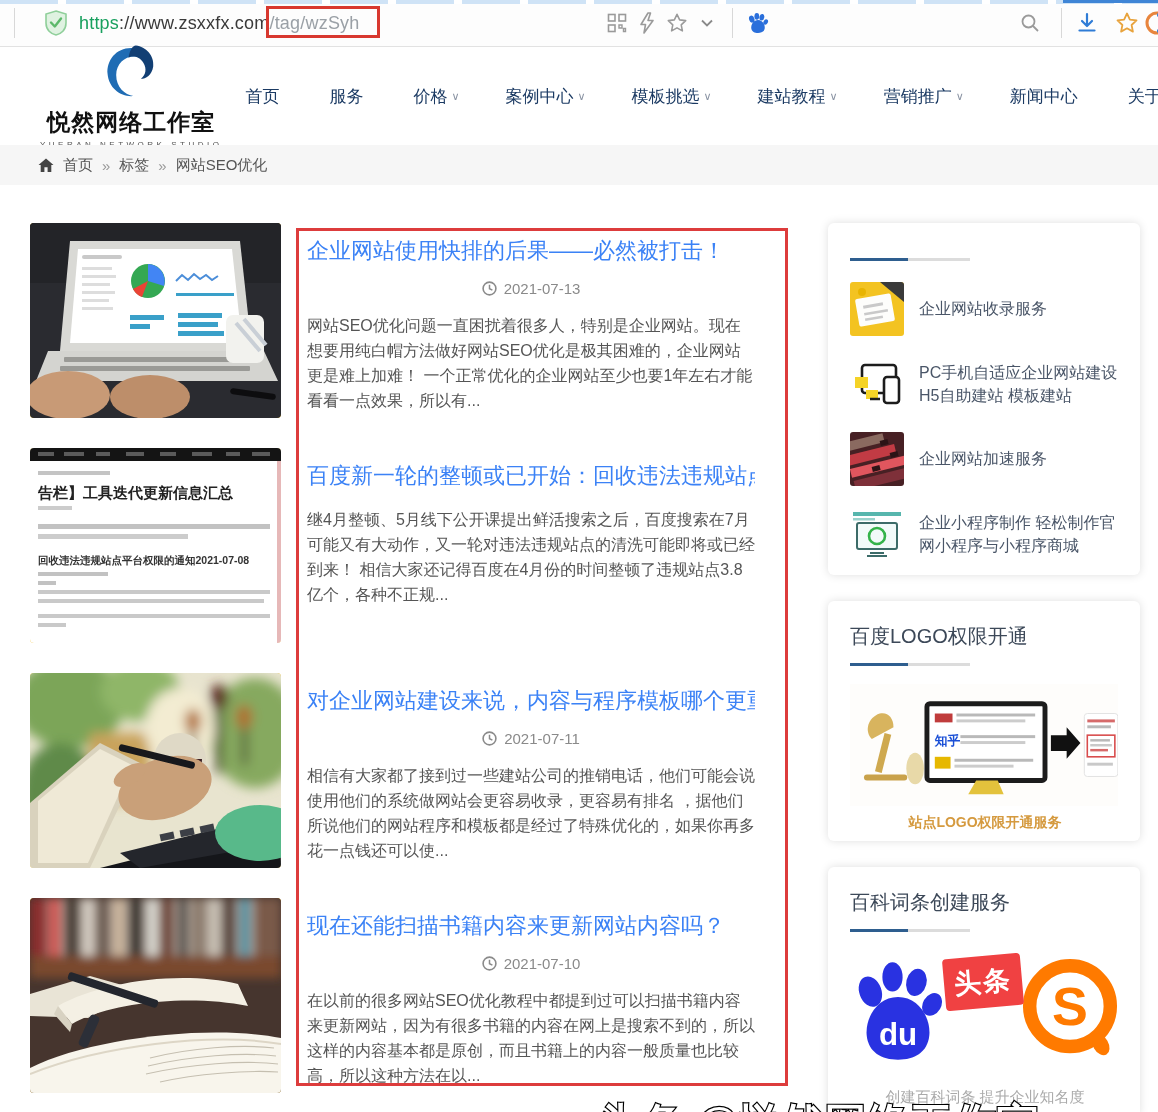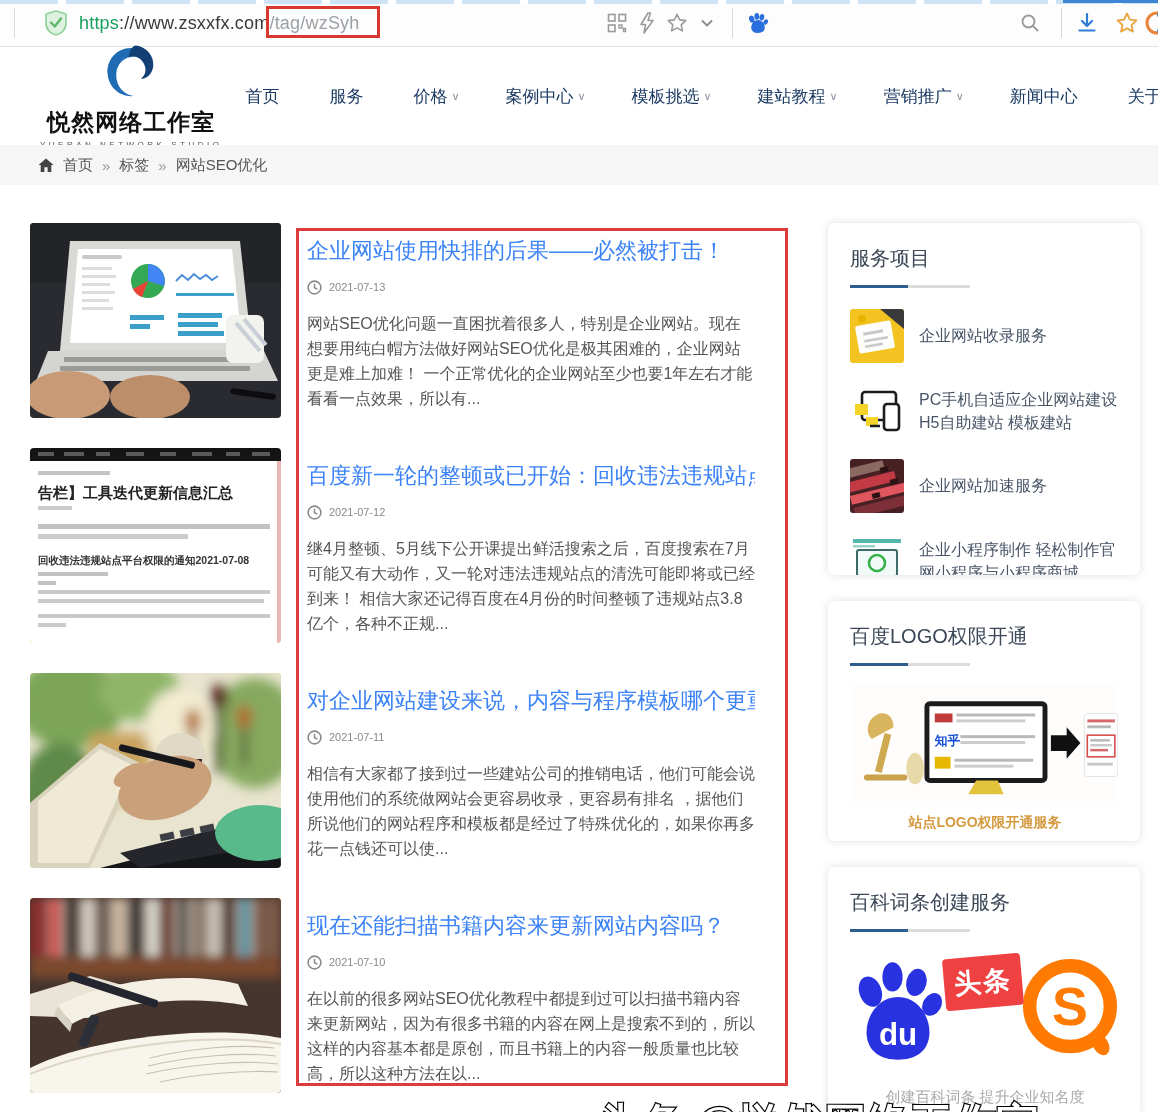--- a/index.html
+++ b/index.html
@@ -43,21 +43,21 @@
   .breadcrumb-bar span { margin-right:9px; }
   .crumb-sep { color:#999; }
 
   
   .posts { position:absolute; top:223px; left:30px; width:762px; }
   .post-row { display:flex; margin-bottom:30px; height:195px; }
   .thumb { width:251px; height:195px; border-radius:4px; overflow:hidden; flex:none; background:#eab308;text-align:center; }
   .thumb svg { display:block; }
   .post-body { margin-left:22px; width:468px; padding:14px 16px 0 4px; }
   .post-title { font-size:22px; font-weight:500; color:#3b82f6; line-height:1.3; cursor:pointer; white-space:nowrap; overflow:hidden; }
-  .post-date { display:flex; align-items:center; margin-top:14px; color:#8a8a8a; font-size:11px; }
+  .post-date { display:flex; align-items:center; margin-top:14px; color:#8a8a8a; font-size:15px;justify-content:center; }
   .post-date svg { margin-right:7px; }
   .post-excerpt { margin-top:16px; font-size:16px; color:#555; line-height:25px; }
 
   .annotation-box { position:absolute; left:296px; top:228px; width:492px; height:858px;
     border:3px solid #dd3c3c; z-index:50; pointer-events:none; }
 
   
   .sidebar { position:absolute; top:223px; left:828px; width:312px; }
   .card { background:#fff; border-radius:6px; box-shadow:0 0 10px rgba(0,0,0,.13);
     padding:22px 20px 20px 22px; margin-bottom:26px; overflow:hidden; }
@@ -279,27 +279,20 @@
         <rect x="8" y="133" width="18" height="4" fill="#c2c2c2"></rect>
         <rect x="8" y="142" width="232" height="4" fill="#c9c9c9"></rect>
         <rect x="8" y="151" width="226" height="4" fill="#c9c9c9"></rect>
         <rect x="8" y="166" width="232" height="4" fill="#c9c9c9"></rect>
         <rect x="8" y="175" width="28" height="4" fill="#c9c9c9"></rect>
         <rect x="247" y="13" width="4" height="182" fill="#e6b8b8"></rect>
       </svg>
     </div>
     <div class="post-body">
       <div class="post-title">百度新一轮的整顿或已开始：回收违法违规站点...</div>
-      <div class="post-date">
-        <svg width="15" height="15" viewBox="0 0 15 15">
-            <circle cx="7.5" cy="7.5" r="6.4" fill="none" stroke="#8a8a8a" stroke-width="1.6"></circle>
-            <path d="M7.5 3.8 V7.7 L10.4 9.2" fill="none" stroke="#8a8a8a" stroke-width="1.5"></path>
-          </svg>
-        <span>2021-07-12</span>
-      </div>
       <div class="post-excerpt">继4月整顿、5月线下公开课提出鲜活搜索之后，百度搜索在7月可能又有大动作，又一轮对违法违规站点的清洗可能即将或已经到来！ 相信大家还记得百度在4月份的时间整顿了违规站点3.8亿个，各种不正规...</div>
     </div>
   </div>
 
   <div class="post-row">
     <div class="thumb">
       <svg width="251" height="195" viewBox="0 0 251 195">
         <defs>
             <filter id="b1" x="-30%" y="-30%" width="160%" height="160%">
               <feGaussianBlur stdDeviation="6"></feGaussianBlur>
@@ -408,21 +401,20 @@
       <div class="post-excerpt">在以前的很多网站SEO优化教程中都提到过可以扫描书籍内容来更新网站，因为有很多书籍的内容在网上是搜索不到的，所以这样的内容基本都是原创，而且书籍上的内容一般质量也比较高，所以这种方法在以...</div>
     </div>
   </div>
 </div>
 
 <div class="annotation-box"></div>
 
 <div class="sidebar">
 
   <div class="card" style="height:352px;">
-    <div class="card-heading">服务项目</div>
     <div class="heading-underline"></div>
 
     <div class="svc-item">
       <span class="svc-thumb">
         <svg width="54" height="54" viewBox="0 0 54 54">
           <rect width="54" height="54" fill="#f3c321"></rect>
           <path d="M30 0 L54 0 L54 20 Z" fill="#3a3a3a"></path>
           <rect x="7" y="14" width="36" height="28" rx="2" fill="#fdfdfb" transform="rotate(-10 25 28)"></rect>
           <g fill="#c9c9c9">
               <rect x="13" y="22" width="20" height="3" transform="rotate(-10 23 23)"></rect>

